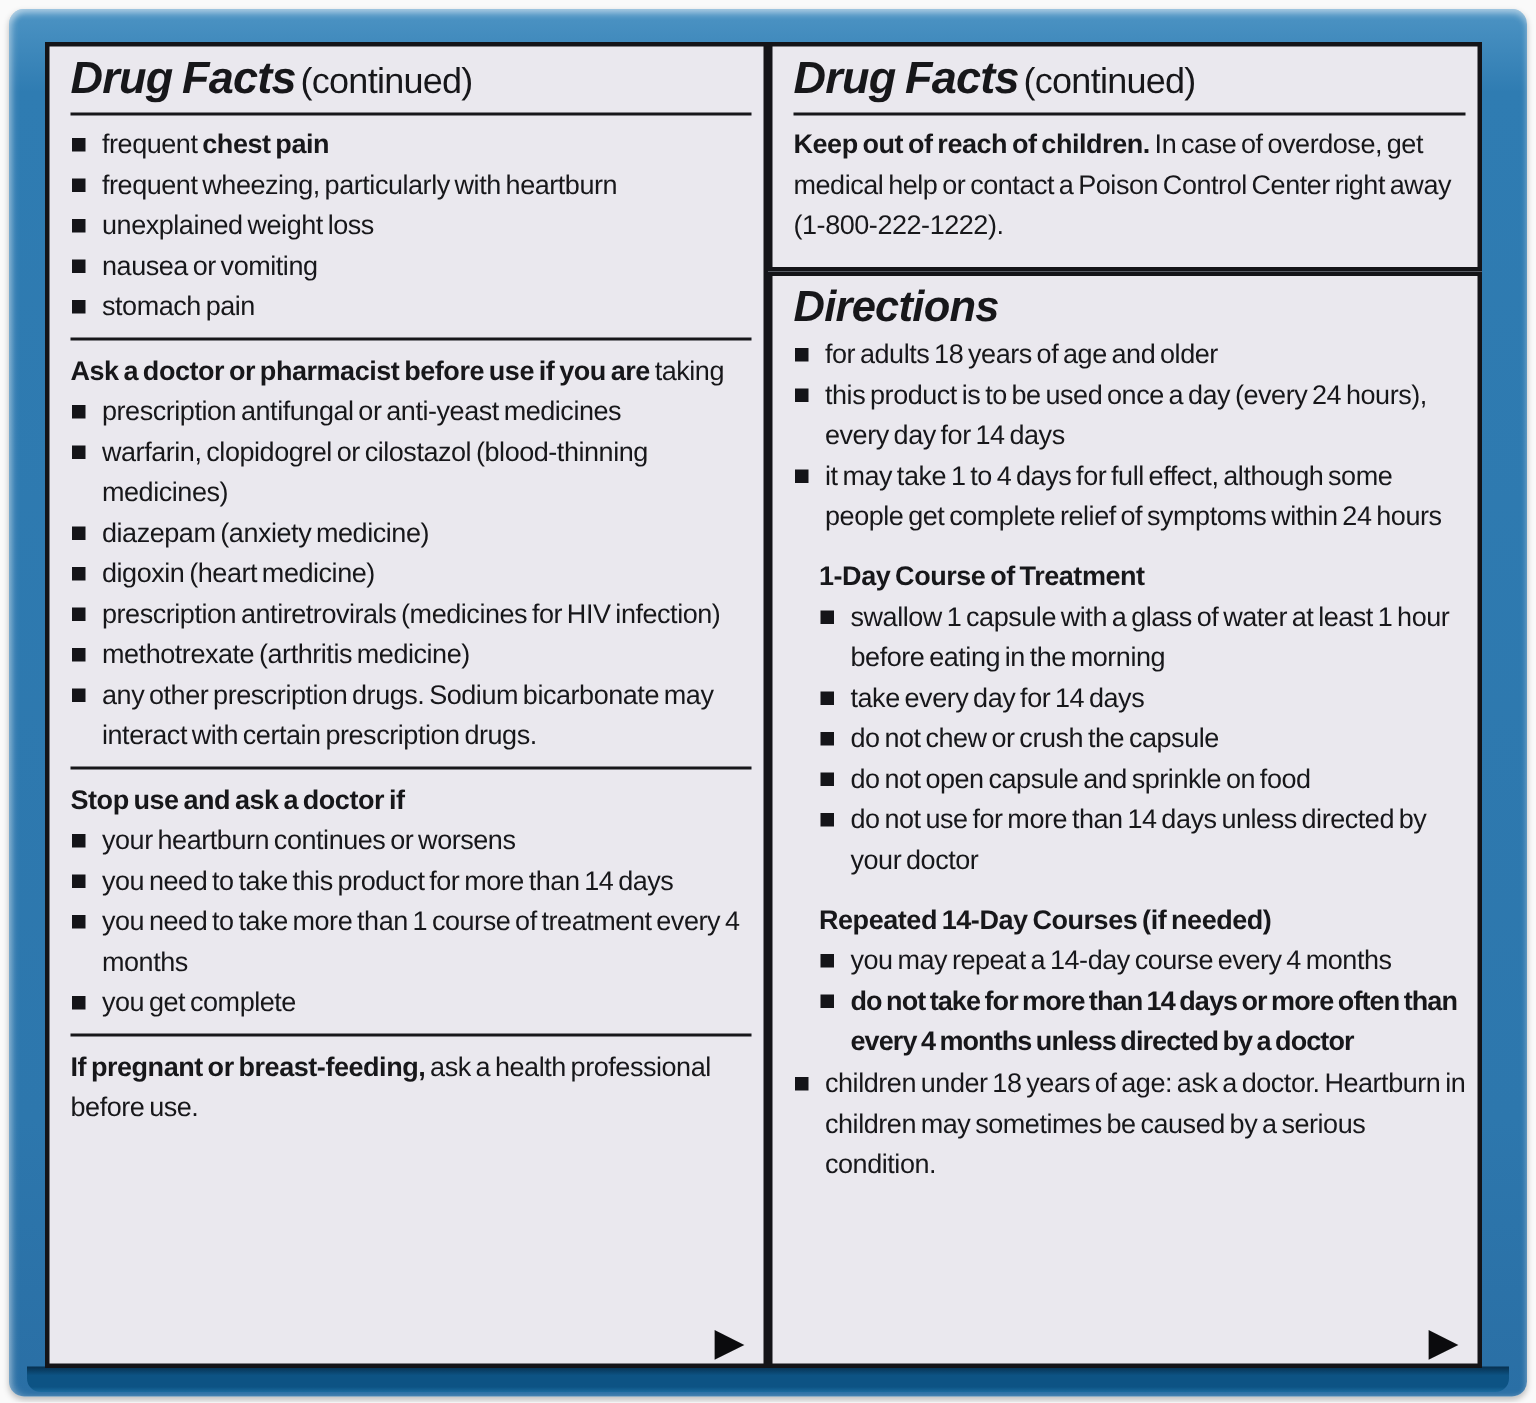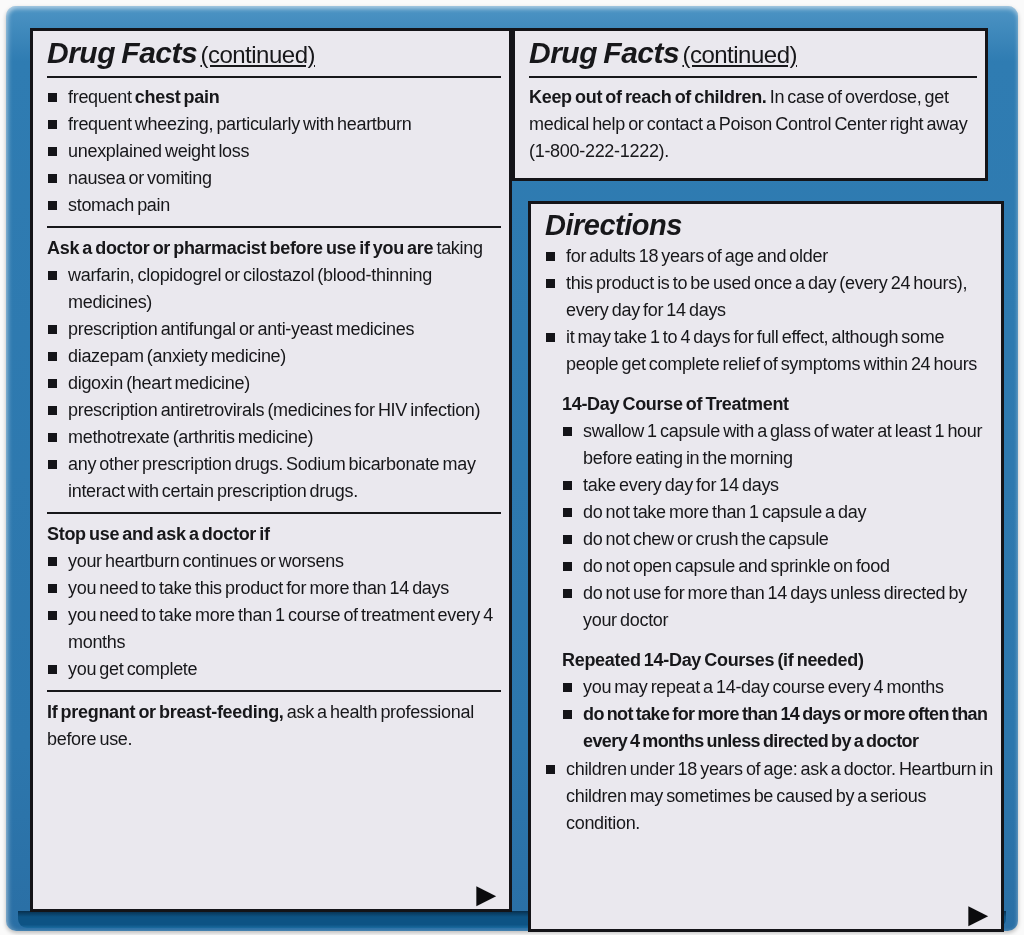--- a/index.html
+++ b/index.html
@@ -26,28 +26,28 @@
     background:#eae8ee;
     border:3px solid #141418;
     color:#17171a;
     font-size:18px;
     line-height:27px;
     letter-spacing:-0.3px;
     word-spacing:-1.5px;
   }
   #box-left   { left:30px;  top:28px;  width:482px; height:884px; padding:6px 8px 4px 14px; }
   #box-rtop   { left:512px; top:28px;  width:476px; height:153px; padding:6px 8px 4px 14px; }
-  #box-rbot   { left:528px; top:181px; width:476px; height:731px; padding:8px 8px 4px 14px;margin-top:20px; }
+  #box-rbot   { left:512px; top:181px; width:476px; height:731px; padding:8px 8px 4px 14px; }
   .dfhead {
     border-bottom:2px solid #17171a;
     padding:2px 0 5px 0;
     margin-bottom:6px;
   }
   .dfhead .title { font-style:italic; font-weight:700; font-size:30px; letter-spacing:-0.5px; }
-  .dfhead .cont  { font-weight:400; font-size:24px; letter-spacing:-0.5px;text-decoration:underline; }
+  .dfhead .cont  { font-weight:400; font-size:24px; letter-spacing:-0.5px; }
   .dir-title { font-style:italic; font-weight:700; font-size:29px; letter-spacing:-0.5px; padding:0 0 4px 0; }
   .rule { border:none; border-top:2px solid #17171a; margin:7px 0 7px; }
   ul { list-style:none; }
   li { position:relative; padding-left:21px; margin:0; }
   li::before {
     content:""; position:absolute; left:1px; top:9px;
     width:9px; height:9px; background:#141418;
   }
   b, .bold { font-weight:700; }
   .sec-head { font-weight:700; }
@@ -77,22 +77,22 @@
     <li><span>unexplained weight loss</span></li>
     <li><span>nausea or vomiting</span></li>
     <li><span>stomach pain</span></li>
   </ul>
 
   <hr class="rule">
 
   <div>
     <p><b>Ask a doctor or pharmacist before use if you are</b> <span>taking</span></p>
     <ul>
+      <li><span>prescription antifungal or anti-yeast medicines</span></li>
       <li><span>warfarin, clopidogrel or cilostazol (blood-thinning medicines)</span></li>
-      <li><span>prescription antifungal or anti-yeast medicines</span></li>
       <li><span>diazepam (anxiety medicine)</span></li>
       <li><span>digoxin (heart medicine)</span></li>
       <li><span>prescription antiretrovirals (medicines for HIV infection)</span></li>
       <li><span>methotrexate (arthritis medicine)</span></li>
       <li><span>any other prescription drugs. Sodium bicarbonate may interact with certain prescription drugs.</span></li>
     </ul>
   </div>
 
   <hr class="rule">
 
@@ -124,25 +124,24 @@
 <div class="box" id="box-rbot">
   <div class="dir-title">Directions</div>
 
   <ul>
     <li><span>for adults 18 years of age and older</span></li>
     <li><span>this product is to be used once a day (every 24&nbsp;hours), every day for 14 days</span></li>
     <li><span>it may take 1 to 4 days for full effect, although some people get complete relief of symptoms within 24&nbsp;hours</span></li>
   </ul>
 
   <div class="sub">
-    <p class="sec-head">14-Day Course of Treatment</p>
+    <p class="sec-head">1-Day Course of Treatment</p>
     <ul>
       <li><span>swallow 1 capsule with a glass of water at least 1&nbsp;hour before eating in the morning</span></li>
       <li><span>take every day for 14 days</span></li>
-      <li><span>do not take more than 1 capsule a day</span></li>
       <li><span>do not chew or crush the capsule</span></li>
       <li><span>do not open capsule and sprinkle on food</span></li>
       <li><span>do not use for more than 14 days unless directed by your doctor</span></li>
     </ul>
   </div>
 
   <div class="sub">
     <p class="sec-head">Repeated 14-Day Courses (if needed)</p>
     <ul>
       <li><span>you may repeat a 14-day course every 4 months</span></li>

